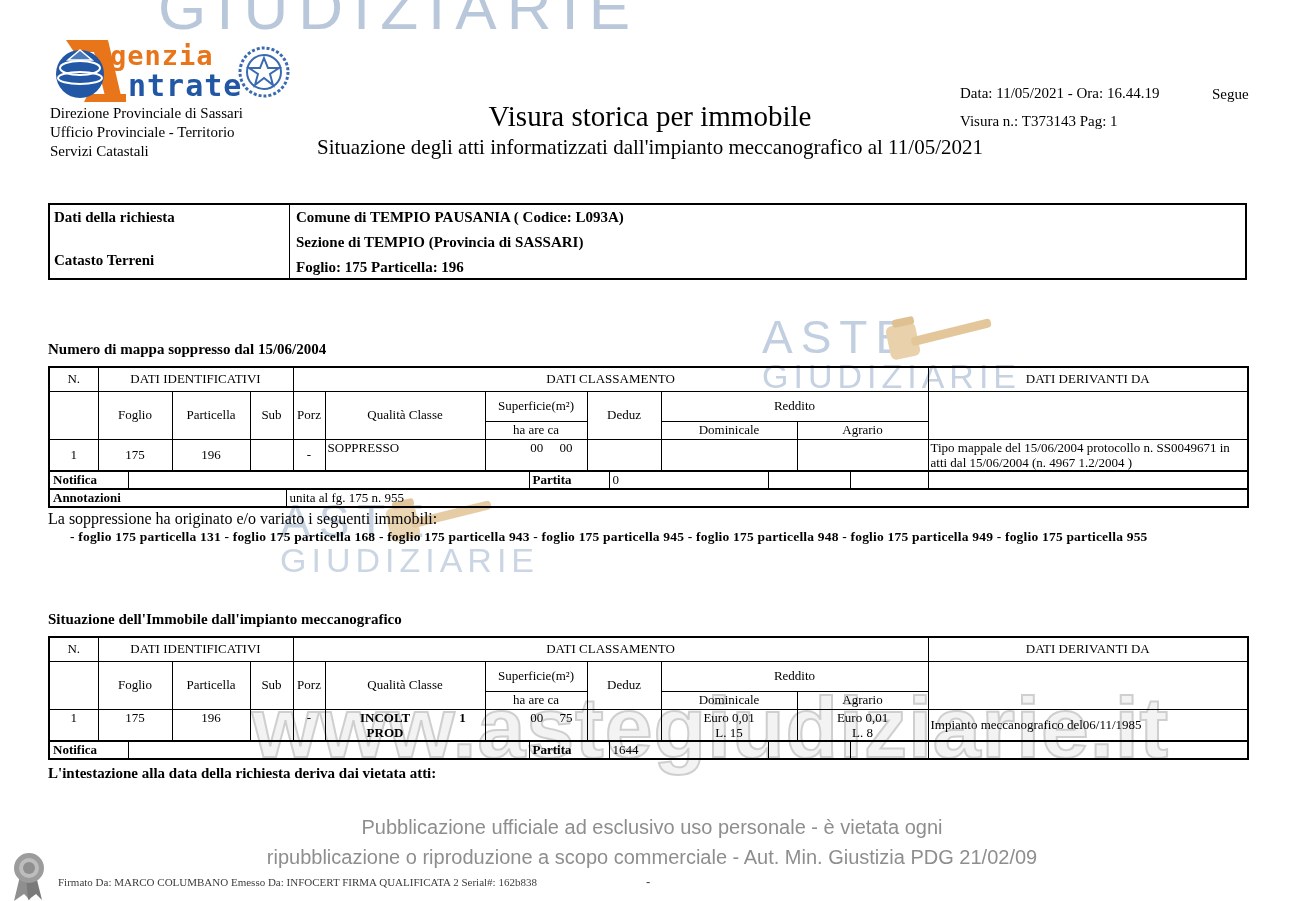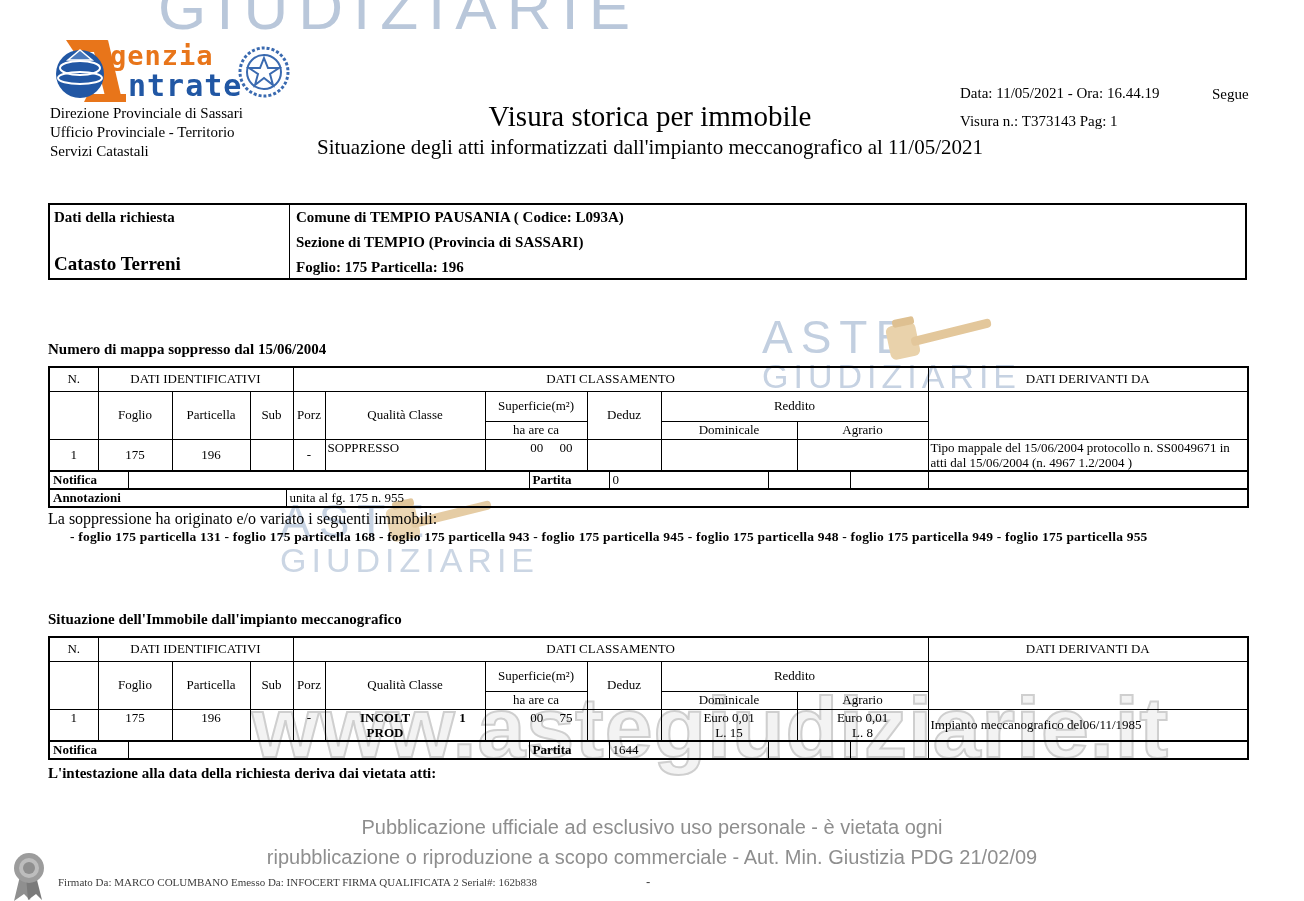--- a/index.html
+++ b/index.html
@@ -26,21 +26,21 @@
   .title-wrap{left:160px;top:100px;width:980px;text-align:center;}
   .doc-title{font-size:29px;line-height:32px;}
   .doc-subtitle{font-size:21px;line-height:30px;}
   .meta1{left:960px;top:85px;font-size:15px;}
   .meta-segue{left:1212px;top:86px;font-size:15px;}
   .meta2{left:960px;top:113px;font-size:15px;}
   
   .reqtbl{left:48px;top:203px;width:1199px;height:77px;border:2px solid #000;box-sizing:border-box;}
   .req-left{position:absolute;left:0;top:0;width:240px;height:100%;border-right:1px solid #000;box-sizing:border-box;}
   .req-lbl-top{position:absolute;left:4px;top:4px;font-size:15px;font-weight:bold;}
-  .req-lbl-bot{position:absolute;left:4px;bottom:3px;font-size:19px;font-weight:bold;}
+  .req-lbl-bot{position:absolute;left:4px;bottom:9px;font-size:15px;font-weight:bold;}
   .req-right{position:absolute;left:240px;top:0;right:0;}
   .req-line{font-size:15px;font-weight:bold;padding-left:6px;height:25px;line-height:25px;}
   
   .sec-head{font-size:15px;font-weight:bold;}
   table{border-collapse:collapse;table-layout:fixed;}
   .ctbl{width:1199px;border:2px solid #000;}
   .ctbl th,.ctbl td{border:1px solid #000;font-size:13px;font-weight:normal;padding:0 2px;
                     overflow:hidden;text-align:center;vertical-align:middle;}
   .striptbl{width:1199px;border:2px solid #000;margin-top:-2px;}
   .striptbl td{border:1px solid #000;font-size:13px;padding:0 3px;text-align:left;vertical-align:middle;}

